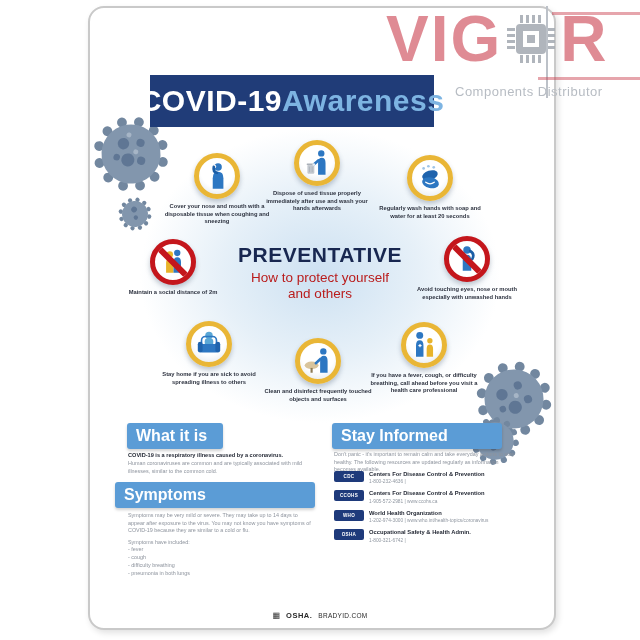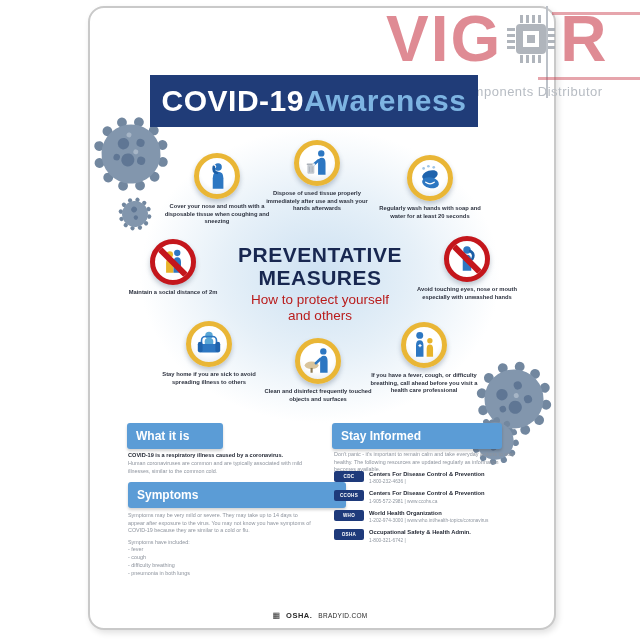--- a/index.html
+++ b/index.html
@@ -16,21 +16,21 @@
   
   .wm-text{left:386px;top:2px;display:flex;align-items:center;
            font-size:64px;font-weight:800;letter-spacing:2px;color:rgba(200,55,70,.58);}
   .wm-chip{margin:0 2px;opacity:.9;}
   .wm-tagline{left:455px;top:84px;font-size:13px;color:#b7bcc3;letter-spacing:.5px;white-space:nowrap;}
   .wm-vline{left:546px;top:6px;width:1.5px;height:92px;background:#bcc1c8;}
   .wm-hline1{left:552px;top:12px;width:88px;height:2.5px;background:rgba(200,55,70,.45);}
   .wm-hline2{left:538px;top:77px;width:102px;height:2.5px;background:rgba(200,55,70,.45);}
 
   
-  .header-banner{left:150px;top:75px;width:328px;height:52px;background:#203c78;
+  .header-banner{left:150px;top:75px;width:284px;height:52px;background:#203c78;
                  display:flex;align-items:center;justify-content:center;
                  font-size:30px;font-weight:800;color:#ffffff;letter-spacing:.5px;white-space:nowrap;}
   .header-accent{color:#7db4e2;margin-left:0;}
 
   
   .measure{display:flex;flex-direction:column;align-items:center;width:110px;}
   .ring{box-sizing:border-box;width:46px;height:46px;border-radius:50%;position:relative;overflow:hidden;
         border:5px solid #e9b636;background:radial-gradient(circle at 50% 35%,#ffffff 55%,#dde3ea);
         box-shadow:0 3px 5px rgba(40,60,90,.28);display:flex;align-items:center;justify-content:center;}
   .ring.red{border-color:#c4161c;background:#ffffff;}
@@ -38,21 +38,21 @@
          transform:translate(-50%,-50%) rotate(45deg);}
   .pict{width:32px;height:32px;}
   .cap{margin-top:4px;font-size:5.8px;font-weight:700;color:#2e3340;text-align:center;line-height:1.3;}
 
   
   .center-block{left:230px;top:244px;width:180px;text-align:center;}
   .ctitle{font-size:21px;font-weight:700;color:#182750;line-height:1.08;letter-spacing:.5px;}
   .csub{font-size:13.5px;font-weight:400;color:#b91c1c;line-height:1.18;margin-top:3px;text-align:center;}
 
   
-  .sec{height:26px;background:#5b9cd6;border-radius:3px;color:#ffffff;font-weight:700;font-size:12px;
+  .sec{height:26px;background:#5b9cd6;border-radius:3px;color:#ffffff;font-weight:700;font-size:16px;
        display:flex;align-items:center;padding-left:9px;box-sizing:border-box;
        box-shadow:0 2px 3px rgba(0,0,0,.18);}
   .lead{font-size:5.6px;font-weight:700;color:#232834;line-height:1.35;}
   .tiny{font-size:5.4px;color:#8d939d;line-height:1.4;}
   .sym-item{font-size:5.4px;color:#8d939d;line-height:1.45;}
 
   .res-row{display:flex;align-items:flex-start;margin-bottom:6px;}
   .res-badge{min-width:24px;text-align:center;background:#1e3a7b;color:#ffffff;font-size:4.6px;
              font-weight:700;padding:3px 3px;border-radius:2px;letter-spacing:.3px;}
   .res-text{margin-left:5px;}
@@ -244,21 +244,20 @@
         <circle cx="38" cy="13" r="6" fill="#2d77c2"></circle>
         <path d="M31 50 V30 q0-9 7-9 q7 0 7 9 V50 Z" fill="#2d77c2"></path>
       </svg>
       <div class="slash"></div>
     </div>
     <div class="cap">Maintain a social distance of 2m</div>
   </div>
 
   <div class="abs center-block">
     <div class="ctitle">PREVENTATIVE</div>
-    <div class="ctitle">MEASURES</div>
     <div class="csub">How to protect yourself</div>
     <div class="csub" style="margin-top:0">and others</div>
   </div>
 
   <div class="abs measure" style="left:412px;top:236px">
     <div class="ring red">
       <svg class="pict" viewBox="0 0 60 60">
         <circle cx="30" cy="13" r="7" fill="#2d77c2"></circle>
         <path d="M22 52 V33 q0-11 8-11 q8 0 8 11 V52 Z" fill="#2d77c2"></path>
         <path d="M40 30 q5 -10 -4 -15" stroke="#1b5ea6" stroke-width="5" fill="none" stroke-linecap="round"></path>
@@ -308,21 +307,21 @@
     </div>
     <div class="cap">If you have a fever, cough, or difficulty breathing, call ahead before you visit a health care professional</div>
   </div>
 
   <div class="abs sec" style="left:127px;top:423px;width:96px">
     <span>What it is</span>
   </div>
   <div class="abs lead" style="left:128px;top:452px;width:184px">COVID-19 is a respiratory illness caused by a coronavirus.</div>
   <div class="abs tiny" style="left:128px;top:460px;width:184px">Human coronaviruses are common and are typically associated with mild illnesses, similar to the common cold.</div>
 
-  <div class="abs sec" style="left:128px;top:482px;width:218px">
+  <div class="abs sec" style="left:115px;top:482px;width:200px">
     <span>Symptoms</span>
   </div>
   <div class="abs" style="left:128px;top:512px;width:186px">
     <div class="tiny">Symptoms may be very mild or severe. They may take up to 14 days to appear after exposure to the virus. You may not know you have symptoms of COVID-19 because they are similar to a cold or flu.</div>
     <div class="tiny" style="margin-top:4px">Symptoms have included:</div>
     <div class="sym-item">- fever</div>
     <div class="sym-item">- cough</div>
     <div class="sym-item">- difficulty breathing</div>
     <div class="sym-item">- pneumonia in both lungs</div>
   </div>

